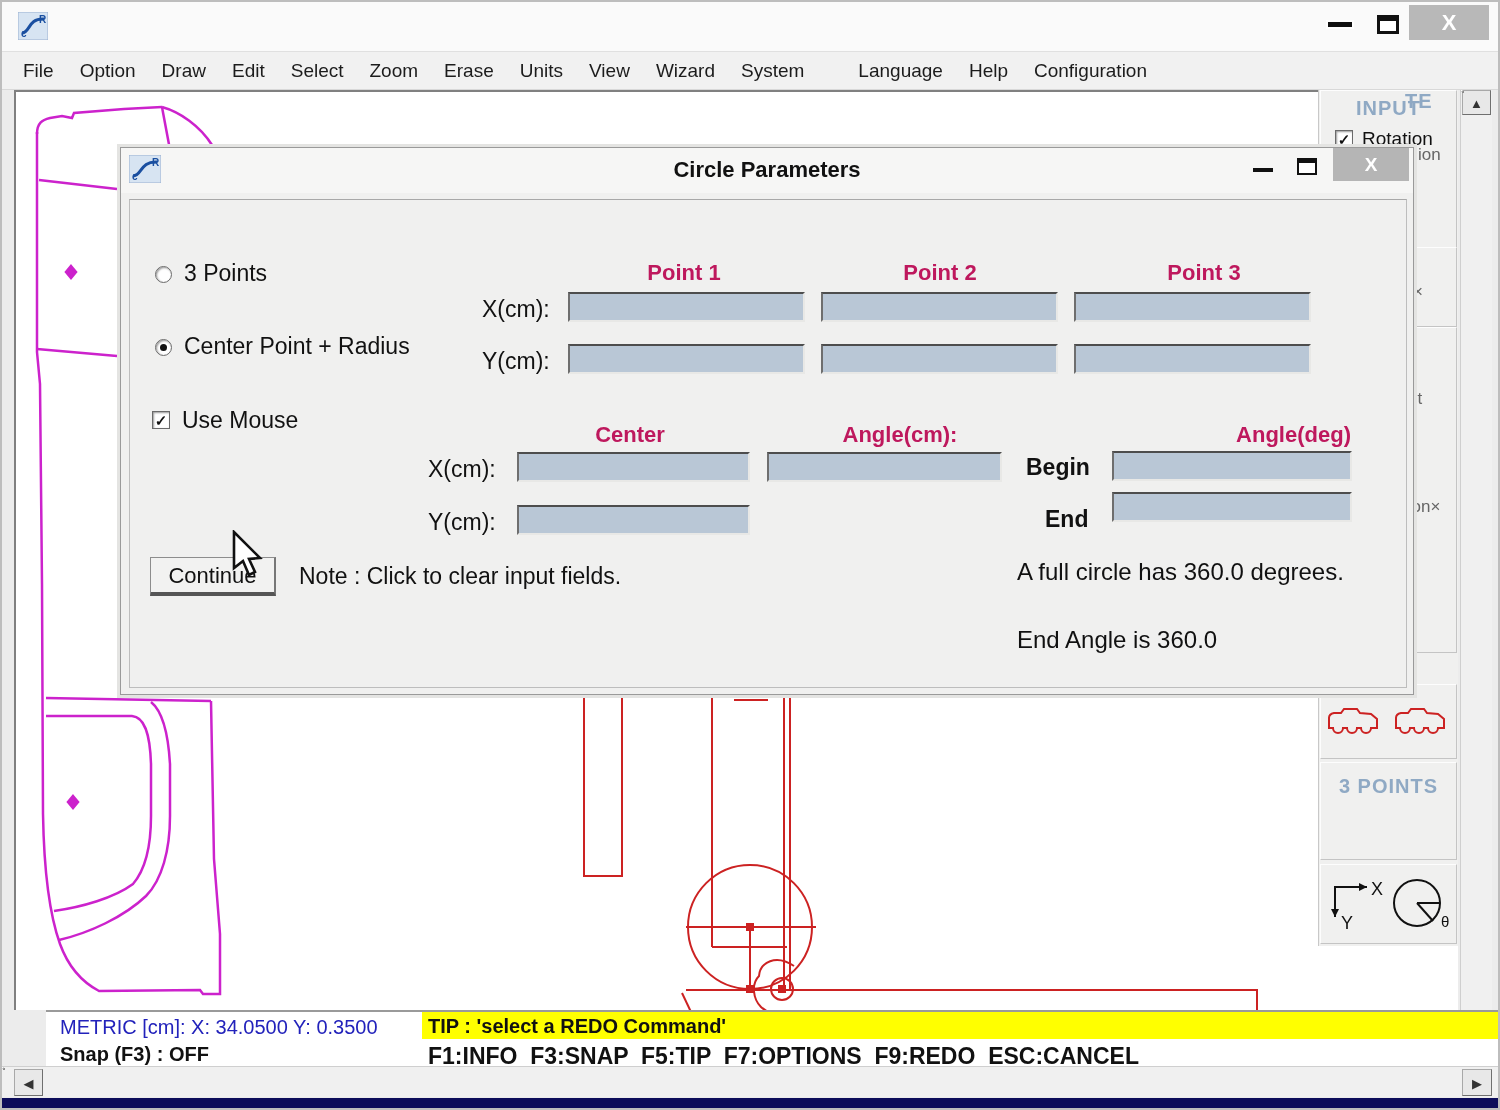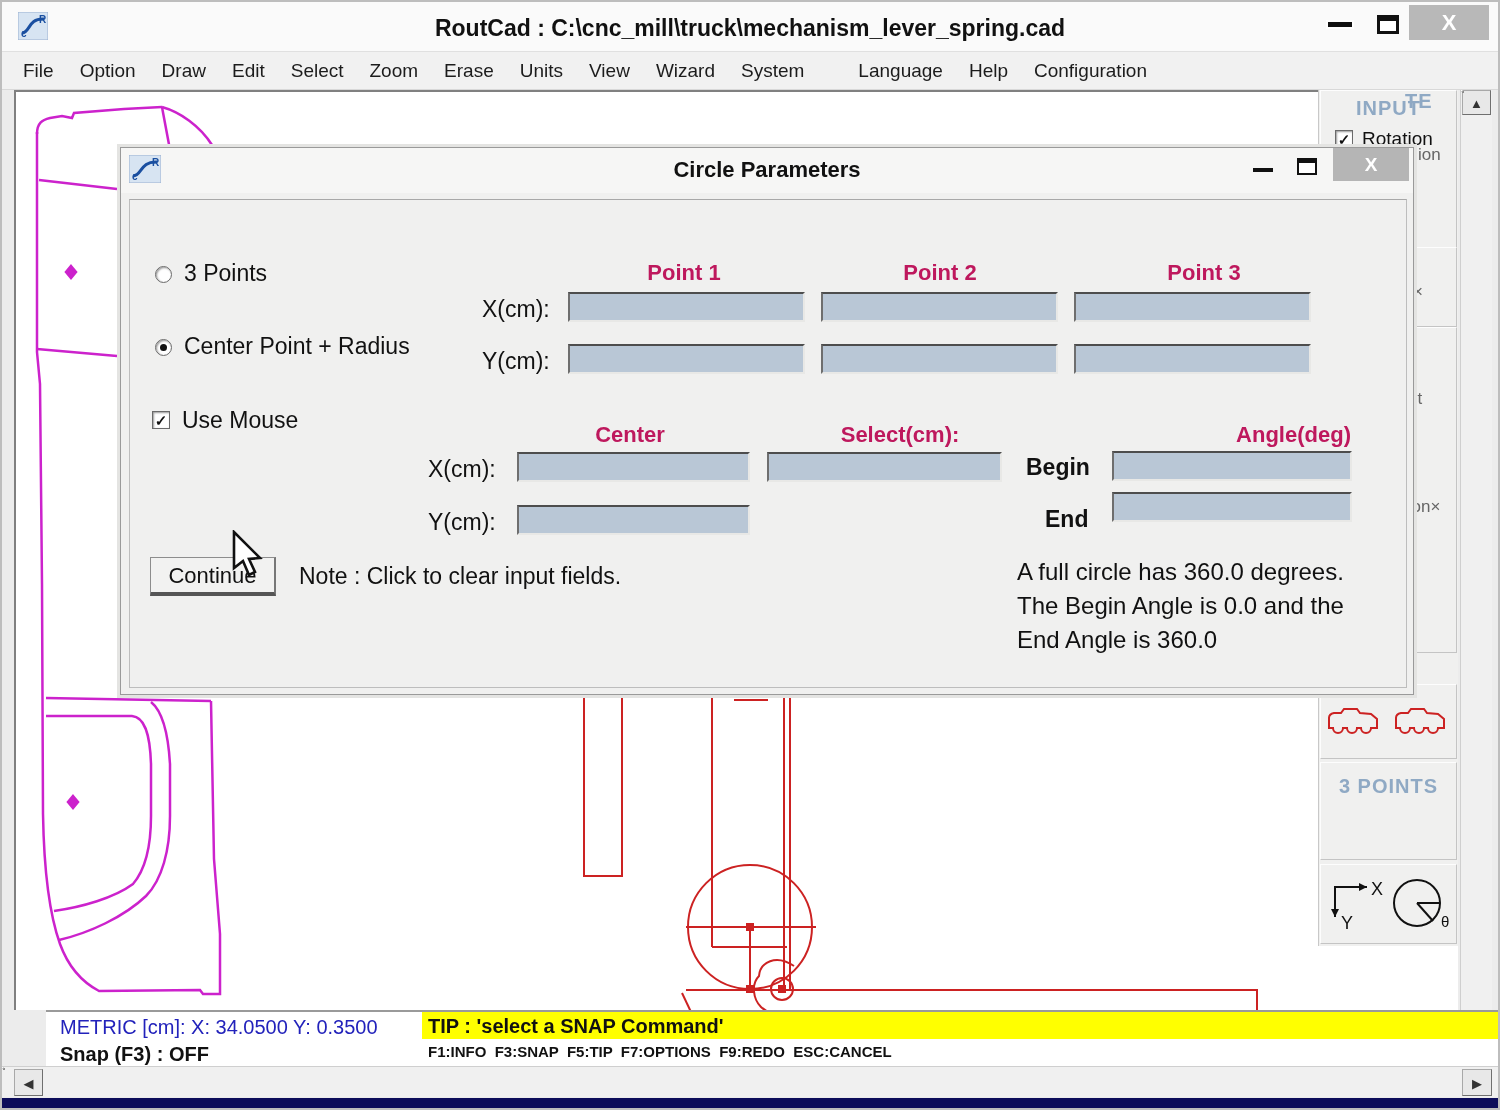--- a/index.html
+++ b/index.html
@@ -51,21 +51,21 @@
   #hscroll { left:0px; top:1064px; width:1500px; height:31px; border-top:1px solid #cfcfcf; }
   #hscroll .left { left:12px; top:2px; width:29px; height:27px; line-height:27px; }
   #hscroll .right { left:1460px; top:2px; width:30px; height:27px; line-height:27px; }
 
   
   #status { position:absolute; left:0; top:1008px; width:1456px; height:56px; background:#ffffff; border-top:2px solid #9a9a9a;margin-left:44px; }
   #metric-text { position:absolute; left:14px; top:4px; font-size:20px; color:#2222bb; }
   #snap-text { position:absolute; left:14px; top:31px; font-size:20px; font-weight:bold; color:#111; }
   #tip-band { position:absolute; left:376px; top:0px; width:1102px; height:27px; background:#ffff00; }
   #tip-text { position:absolute; left:6px; top:3px; font-size:20px; font-weight:bold; color:#111; }
-  #fkeys-text { position:absolute; left:382px; top:31px; font-size:15px; font-weight:bold; color:#111; white-space:pre; }
+  #fkeys-text { position:absolute; left:382px; top:31px; font-size:23px; font-weight:bold; color:#111; white-space:pre; }
   #bottom-band { position:absolute; left:0; top:1096px; width:1500px; height:14px; background:#0c0c5a; }
 
   
   #dialog { position:absolute; left:118px; top:145px; width:1294px; height:548px; background:#f0f0ef; border:1px solid #9a9a9a; box-shadow:0 0 0 3px #e4e4e2; }
   #dlg-titlebar { position:absolute; left:0; top:0; width:100%; height:45px; background:#f6f6f5; }
   #dlg-icon { position:absolute; left:8px; top:7px; }
   #dlg-title { position:absolute; left:0; right:0; top:9px; text-align:center; font-size:22px; font-weight:bold; color:#111; }
   #dlg-min { position:absolute; left:1132px; top:20px; width:20px; height:4px; background:#111; }
   #dlg-max { position:absolute; left:1176px; top:10px; width:20px; height:17px; border:2px solid #111; border-top-width:5px; background:#fff; }
   #dlg-close { position:absolute; left:1212px; top:0px; width:76px; height:33px; background:#b5b5b5; color:#fff; font-size:19px; font-weight:bold; text-align:center; line-height:33px; }
@@ -89,21 +89,20 @@
 
 <div id="window">
 
   <div id="titlebar">
     <svg id="app-icon" width="30" height="28">
       <rect x="0" y="0" width="30" height="28" fill="#d7e4f2" stroke="#9ab0d0"></rect>
       <path d="M4,21 C12,21 10,6 26,7" fill="none" stroke="#1a4fa0" stroke-width="3"></path>
       <text x="3" y="25" font-size="10" font-weight="bold" fill="#1a4fa0">c</text>
       <text x="21" y="11" font-size="10" font-weight="bold" fill="#1a4fa0">R</text>
     </svg>
-    <div id="window-title">RoutCad : C:\cnc_mill\truck\mechanism_lever_spring.cad</div>
     <div id="btn-min" class="cap-btn"></div>
     <div id="btn-max" class="cap-btn"></div>
     <div id="btn-close-main" class="cap-btn">X</div>
   </div>
 
   <div id="menubar">
     <span class="menu-item">File</span>
     <span class="menu-item">Option</span>
     <span class="menu-item">Draw</span>
     <span class="menu-item">Edit</span>
@@ -208,21 +207,21 @@
   <div id="vscroll" class="sb">
     <div class="sb-btn up">▲</div>
     <div class="sb-thumb"></div>
     <div class="sb-btn down">▼</div>
   </div>
 
   <div id="status">
     <div id="metric-text">METRIC [cm]: X: 34.0500  Y: 0.3500</div>
     <div id="snap-text">Snap (F3) : OFF</div>
     <div id="tip-band">
-      <div id="tip-text">TIP : 'select a SNAP Command'</div>
+      <div id="tip-text">TIP : 'select a REDO Command'</div>
     </div>
     <div id="fkeys-text">F1:INFO  F3:SNAP  F5:TIP  F7:OPTIONS  F9:REDO  ESC:CANCEL</div>
   </div>
 
   <div id="hscroll" class="sb">
     <div class="sb-btn left">◀</div>
     <div class="sb-thumb"></div>
     <div class="sb-btn right">▶</div>
   </div>
 
@@ -260,38 +259,37 @@
 
       <span class="dlg-label" style="left:352px; top:148px;">Y(cm):</span>
       <input class="field" style="left: 438px; top: 144px;" value="">
       <input class="field" style="left: 691px; top: 144px;" value="">
       <input class="field" style="left: 944px; top: 144px;" value="">
 
       <div class="checkbox checked" style="position:absolute; left:22px; top:211px;"></div>
       <span class="dlg-label" style="left:52px; top:207px;">Use Mouse</span>
 
       <span class="dlg-hdr" style="left:380px; top:222px;">Center</span>
-      <span class="dlg-hdr" style="left:650px; top:222px;">Select(cm):</span>
+      <span class="dlg-hdr" style="left:650px; top:222px;">Angle(cm):</span>
       <span class="dlg-hdr" style="left:981px; top:222px;text-align:right;">Angle(deg)</span>
 
       <span class="dlg-label" style="left:298px; top:256px;">X(cm):</span>
       <input class="field" style="left: 387px; top: 252px; width: 233px;" value="">
       <input class="field" style="left: 637px; top: 252px; width: 235px;" value="">
       <span class="dlg-label" style="left:896px; top:254px; font-weight:bold;">Begin</span>
       <input class="field" style="left: 982px; top: 251px; width: 240px;" value="">
 
       <span class="dlg-label" style="left:298px; top:309px;">Y(cm):</span>
       <input class="field" style="left: 387px; top: 305px; width: 233px;" value="">
       <span class="dlg-label" style="left:915px; top:306px; font-weight:bold;">End</span>
       <input class="field" style="left: 982px; top: 292px; width: 240px;" value="">
 
       <button id="continue-btn">Continue</button>
       <span id="note-text">Note : Click to clear input fields.</span>
       <span class="info-line" style="top:358px;">A full circle has 360.0 degrees.</span>
-      <span class="info-line" style="top:392px;">The Begin Angle is 0.0 and the</span>
       <span class="info-line" style="top:426px;">End Angle is 360.0</span>
     </div>
   </div>
 
   <svg id="cursor" width="34" height="48" viewBox="0 0 17 24">
     <path d="M2,1 L2,19 L6.5,15.5 L9.5,22.5 L12.5,21 L9.5,14.5 L15,14 Z" fill="#fff" stroke="#111" stroke-width="1.3"></path>
   </svg>
 
 </div>
 

